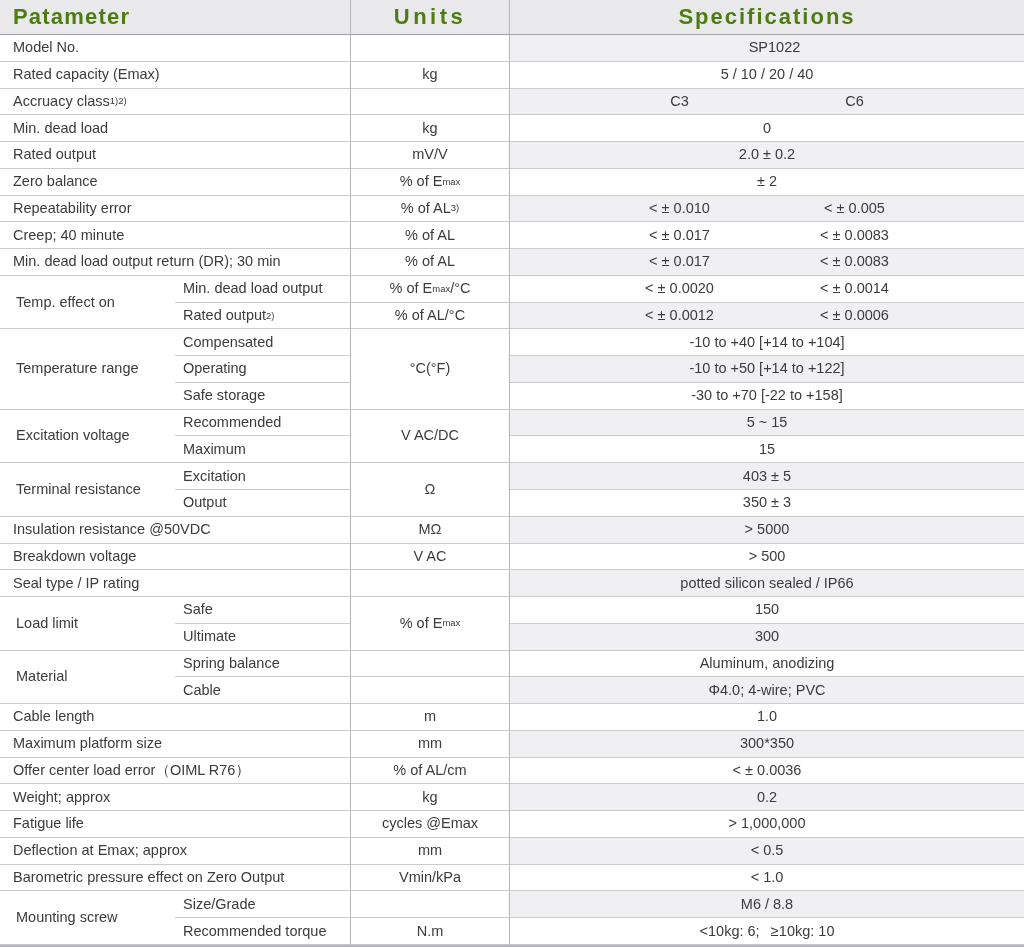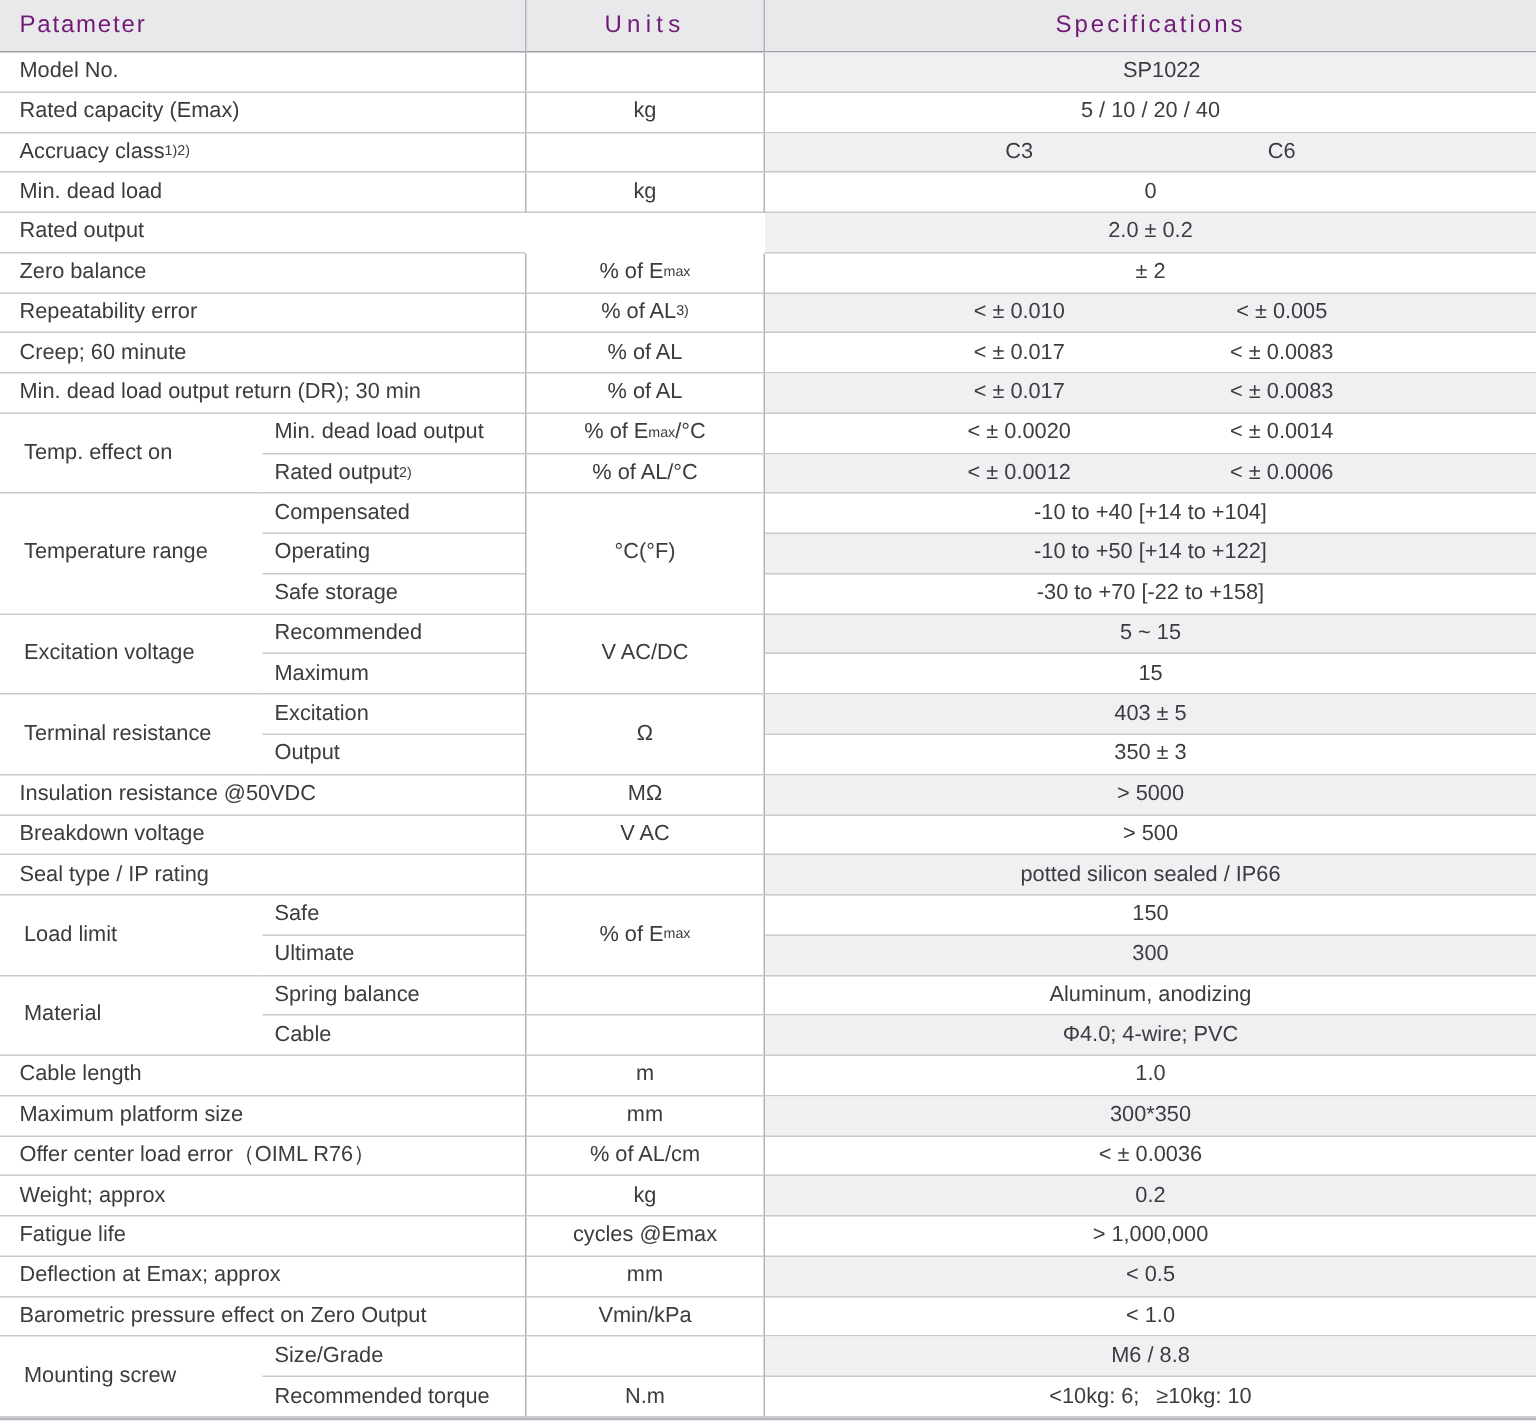--- a/index.html
+++ b/index.html
@@ -32,21 +32,21 @@
     white-space:nowrap;
     overflow:hidden;
   }
   sup{font-size:9.5px;vertical-align:5px;letter-spacing:0;}
   sub{font-size:9.5px;vertical-align:-2px;letter-spacing:0;}
   
   .h{
     grid-row:1;
     background:var(--header-bg);
     border-bottom:1.5px solid var(--header-line);
-    font-size:16px;font-weight:400;color:#701a75;
+    font-size:22px;font-weight:700;color:#4d7c0f;
   }
   .hparam{grid-column:1 / span 2;padding-left:13px;letter-spacing:1.2px;}
   .hunit{grid-column:3;justify-content:center;letter-spacing:3.5px;
          border-left:1px solid var(--col-line);border-right:1px solid var(--col-line);}
   .hspec{grid-column:4;justify-content:center;letter-spacing:2px;}
   
   .param{grid-column:1 / span 2;padding-left:13px;}
   .group{grid-column:1;padding-left:16px;}
   .sub{grid-column:2;padding-left:8px;}
   .unit{grid-column:3;justify-content:center;
@@ -71,31 +71,32 @@
     <div class="c param" style="grid-row: 4;">Accruacy class <sup>1)2)</sup></div>
     <div class="c unit" style="grid-row: 4;"></div>
     <div class="c spec stripe two" style="grid-row: 4;">
       <span>C3</span>
       <span>C6</span>
     </div>
     <div class="c param" style="grid-row: 5;">Min. dead load</div>
     <div class="c unit" style="grid-row: 5;">kg</div>
     <div class="c spec" style="grid-row: 5;">0</div>
     <div class="c param" style="grid-row: 6;">Rated output</div>
+    <div class="c unit" style="grid-row: 6;">mV/V</div>
     <div class="c spec stripe" style="grid-row: 6;">2.0 ± 0.2</div>
     <div class="c param" style="grid-row: 7;">Zero balance</div>
     <div class="c unit" style="grid-row: 7;">% of E<sub>max</sub></div>
     <div class="c spec" style="grid-row: 7;">± 2</div>
     <div class="c param" style="grid-row: 8;">Repeatability error</div>
     <div class="c unit" style="grid-row: 8;">% of AL <sup>3)</sup></div>
     <div class="c spec stripe two" style="grid-row: 8;">
       <span>&lt; ± 0.010</span>
       <span>&lt; ± 0.005</span>
     </div>
-    <div class="c param" style="grid-row: 9;">Creep; 60 minute</div>
+    <div class="c param" style="grid-row: 9;">Creep; 40 minute</div>
     <div class="c unit" style="grid-row: 9;">% of AL</div>
     <div class="c spec two" style="grid-row: 9;">
       <span>&lt; ± 0.017</span>
       <span>&lt; ± 0.0083</span>
     </div>
     <div class="c param" style="grid-row: 10;">Min. dead load output return (DR); 30 min</div>
     <div class="c unit" style="grid-row: 10;">% of AL</div>
     <div class="c spec stripe two" style="grid-row: 10;">
       <span>&lt; ± 0.017</span>
       <span>&lt; ± 0.0083</span>

